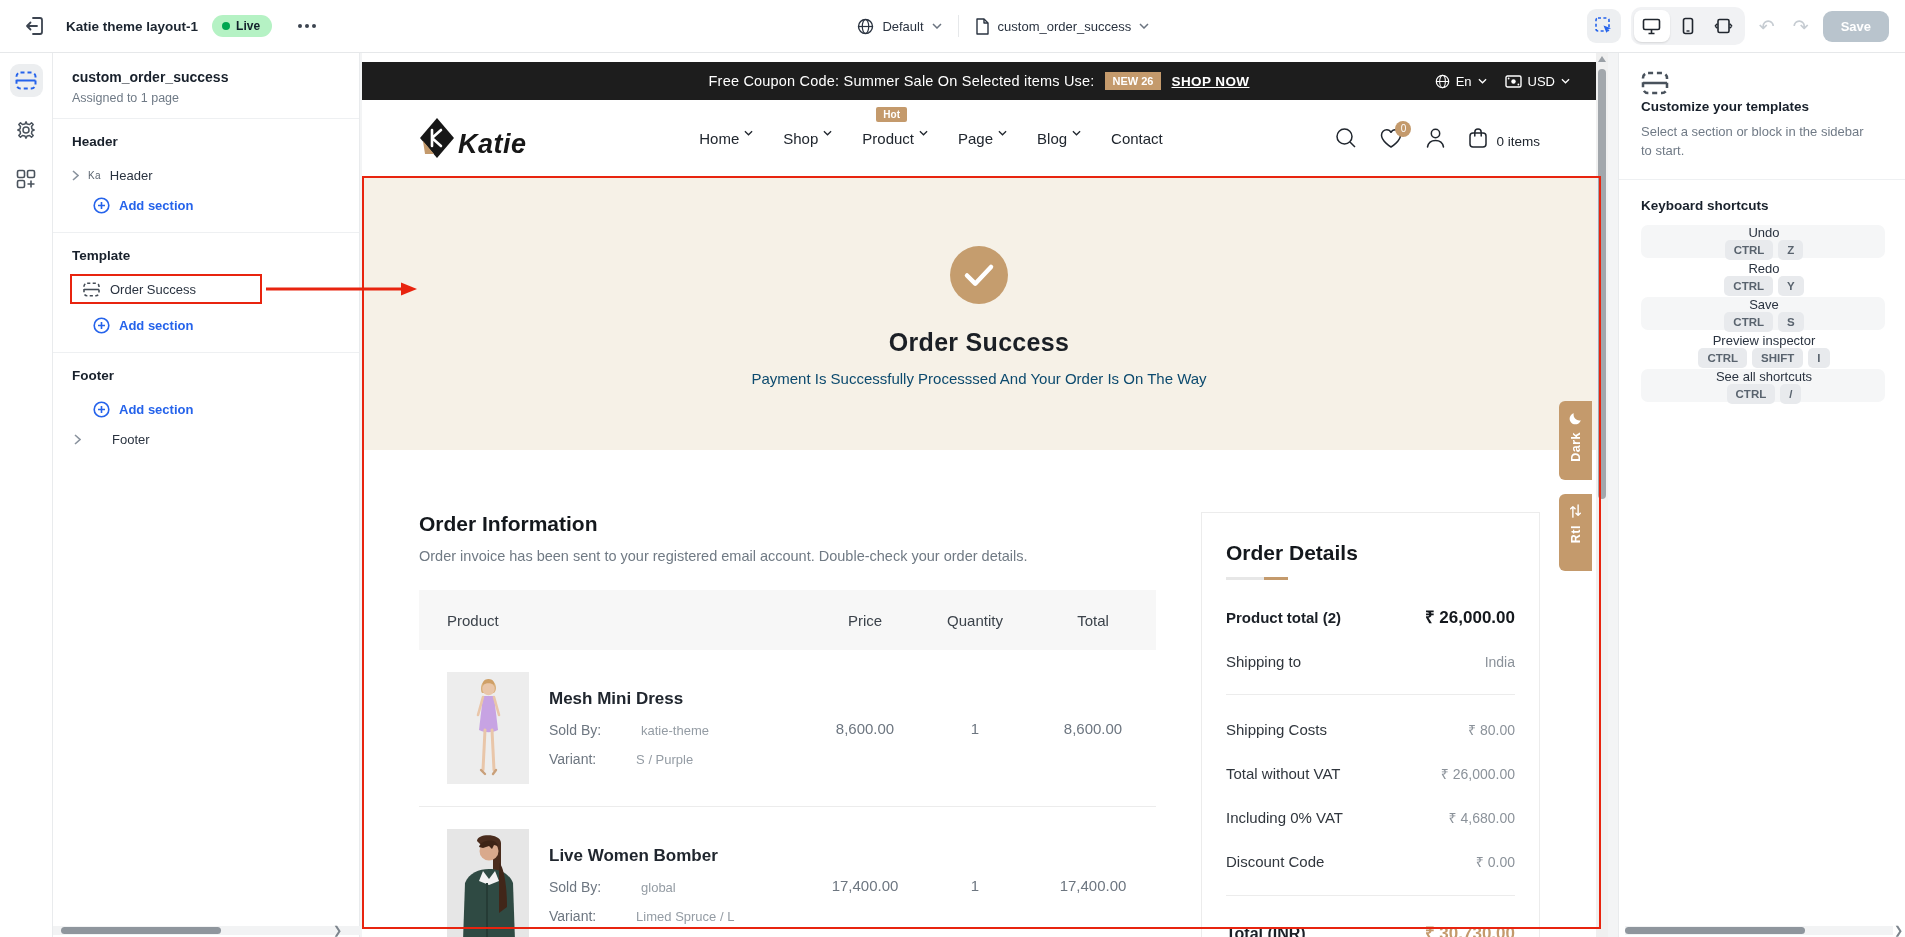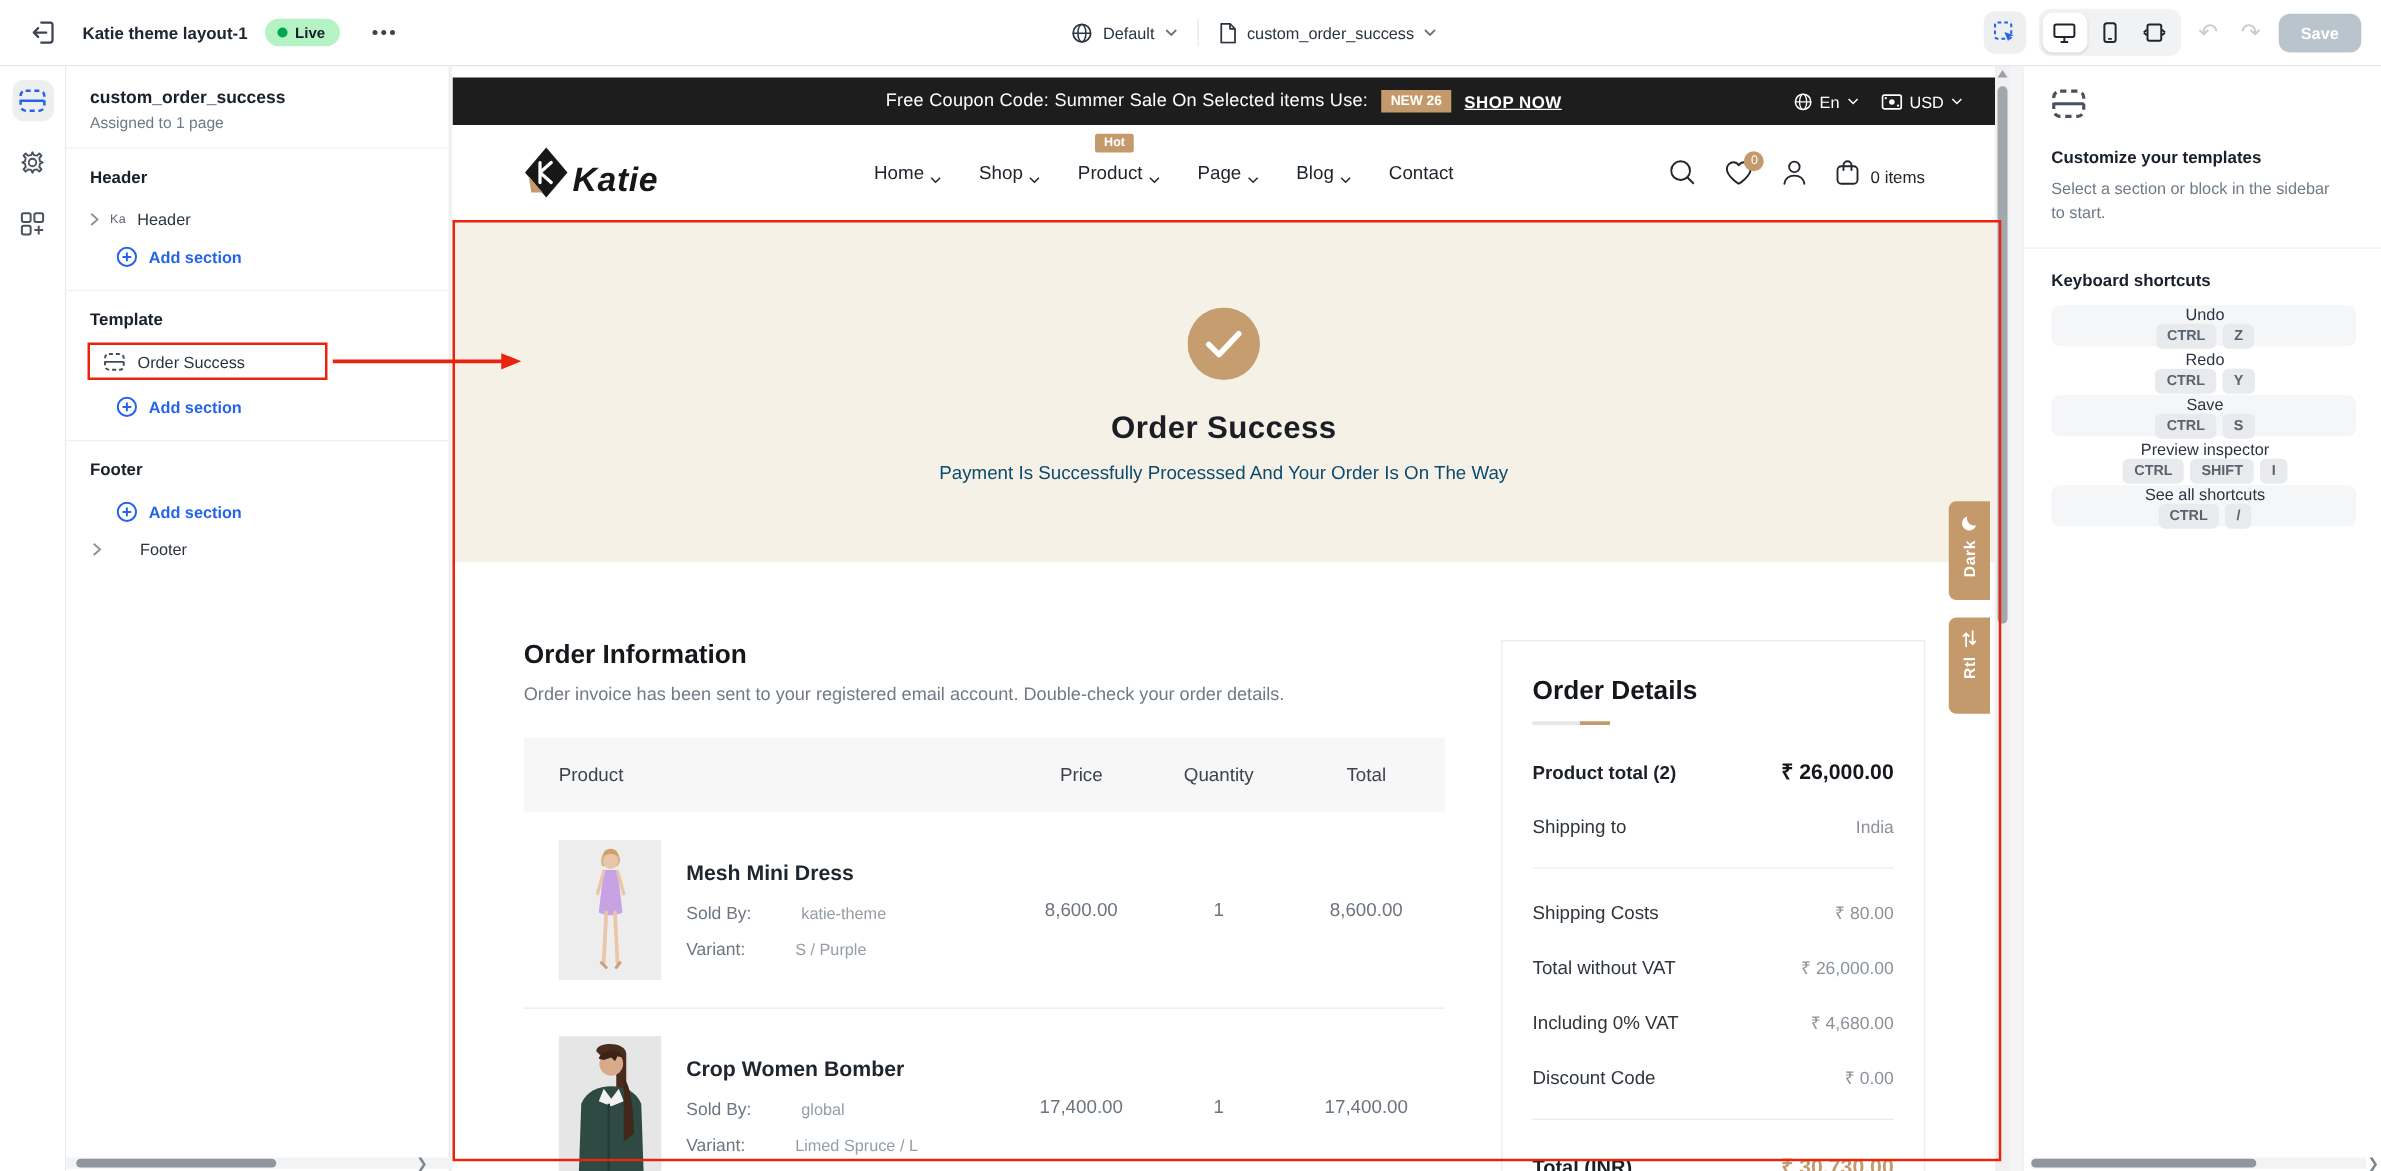--- a/index.html
+++ b/index.html
@@ -82,21 +82,21 @@
   .an-cta { font-size:13.5px; font-weight:700; text-decoration:underline; letter-spacing:.4px; cursor:pointer; }
   .an-right { position:absolute; right:26px; top:0; height:38px; display:flex; align-items:center; gap:18px; }
   .an-drop { display:flex; align-items:center; gap:6px; font-size:13px; color:#fff; cursor:pointer; }
 
   
   .nav { position:absolute; left:0; top:47px; width:1234px; height:76px; background:#fff;
          display:flex; align-items:center; padding:0 56px; }
   .logo { display:flex; align-items:flex-end; gap:2px; cursor:pointer;font-style:italic; }
   .logo-text { font-size:27px; font-weight:700; color:#171717; letter-spacing:.5px; }
   .menu { flex:1; display:flex; align-items:center; justify-content:center; gap:30px; }
-  .menu-item { position:relative; display:flex; align-items:flex-end; gap:5px; font-size:15px; color:#20262e; cursor:pointer; }
+  .menu-item { position:relative; display:flex; align-items:flex-start; gap:5px; font-size:15px; color:#20262e; cursor:pointer; }
   .hot-badge { position:absolute; top:-23px; left:14px; background:var(--tan); color:#fff; font-size:10px;
                font-weight:700; padding:2px 7px; border-radius:2px; }
   .nav-icons { display:flex; align-items:center; gap:22px; }
   .nicon { position:relative; display:flex; align-items:center; color:#20262e; cursor:pointer; }
   .nbadge { position:absolute; top:-7px; right:-8px; width:16px; height:16px; border-radius:50%;
             background:var(--tan); color:#fff; font-size:10px; display:flex; align-items:center; justify-content:center; }
   .cart { display:flex; align-items:flex-end; gap:8px; font-size:13.5px; color:#20262e; cursor:pointer; }
 
   
   .hero { position:absolute; left:0; top:123px; width:1234px; height:274px; background:var(--cream);
@@ -147,21 +147,21 @@
   .side-dark { top:348px; height:79px; }
   .side-rtl { top:441px; height:77px; }
 
   
   .annot-rect { position:absolute; left:362px; top:176px; width:1239px; height:753px;
                 border:2px solid var(--danger); z-index:40; pointer-events:none; }
 
   
   .rpanel { position:absolute; left:1618px; top:53px; width:287px; height:884px; background:#fff;
             border-left:1px solid #e9ebed; z-index:50; padding:18px 20px 0 22px; }
-  .rp-head { font-size:13.5px; font-weight:700; color:#18202b; margin-top:18px; }
+  .rp-head { font-size:13.5px; font-weight:700; color:#18202b; }
   .rp-sub { font-size:13px; color:#707a86; margin-top:9px; line-height:1.45; width:232px; }
   .rp-div { margin:18px -20px 0 -22px; border-top:1px solid #eef0f2; }
   .rp-shorts-title { font-size:13.5px; font-weight:700; color:#18202b; margin-top:18px; }
   .sc-row { display:flex; align-items:center; justify-content:space-between; height:33px;
             border-radius:7px; padding:0 8px 0 10px; margin-top:3px;flex-direction:column; }
   .sc-row.shaded { background:#f5f6f7; }
   .sc-label { font-size:13px; color:#2a3340; }
   .sc-keys { display:flex; gap:5px; }
   .kbd { background:#e8eaed; color:#59636e; font-size:11.5px; font-weight:600; padding:4px 9px;
          border-radius:5px; min-width:14px; text-align:center; }
@@ -501,21 +501,21 @@
                   <rect width="82" height="112" fill="#e6e6e6"></rect>
                   <path d="M30 12c0-8 24-8 24 2v40l-8 6V28z" fill="#4a2c1d"></path>
                   <circle cx="42" cy="22" r="9.5" fill="#d9a98c"></circle>
                   <path d="M32 18c2-8 18-9 19-1l-4-1-2 4-3-3-6 2z" fill="#3d2315"></path>
                   <path d="M18 54c4-10 14-14 24-14s20 4 24 14l2 58H16z" fill="#2f4a43"></path>
                   <path d="M36 42l6 8 6-8 4 10-10 4-10-4z" fill="#f2f2f2"></path>
                   <path d="M40 54v58" stroke="#253b35" stroke-width="2"></path>
                   <path d="M52 34c4 2 8 20 8 44l-8 6z" fill="#412619"></path>
                 </svg>
                 <span class="pinfo">
-                  <div class="pname">Crop Women Bomber</div>
+                  <div class="pname">Live Women Bomber</div>
                   <div class="pline"><span>Sold By:</span> <span class="val">global</span></div>
                   <div class="pline"><span>Variant:</span> <span class="val">Limed Spruce / L</span></div>
                 </span>
               </span>
               <span class="c-price">17,400.00</span>
               <span class="c-qty">1</span>
               <span class="c-total">17,400.00</span>
             </div>
           </div>
         </div>

